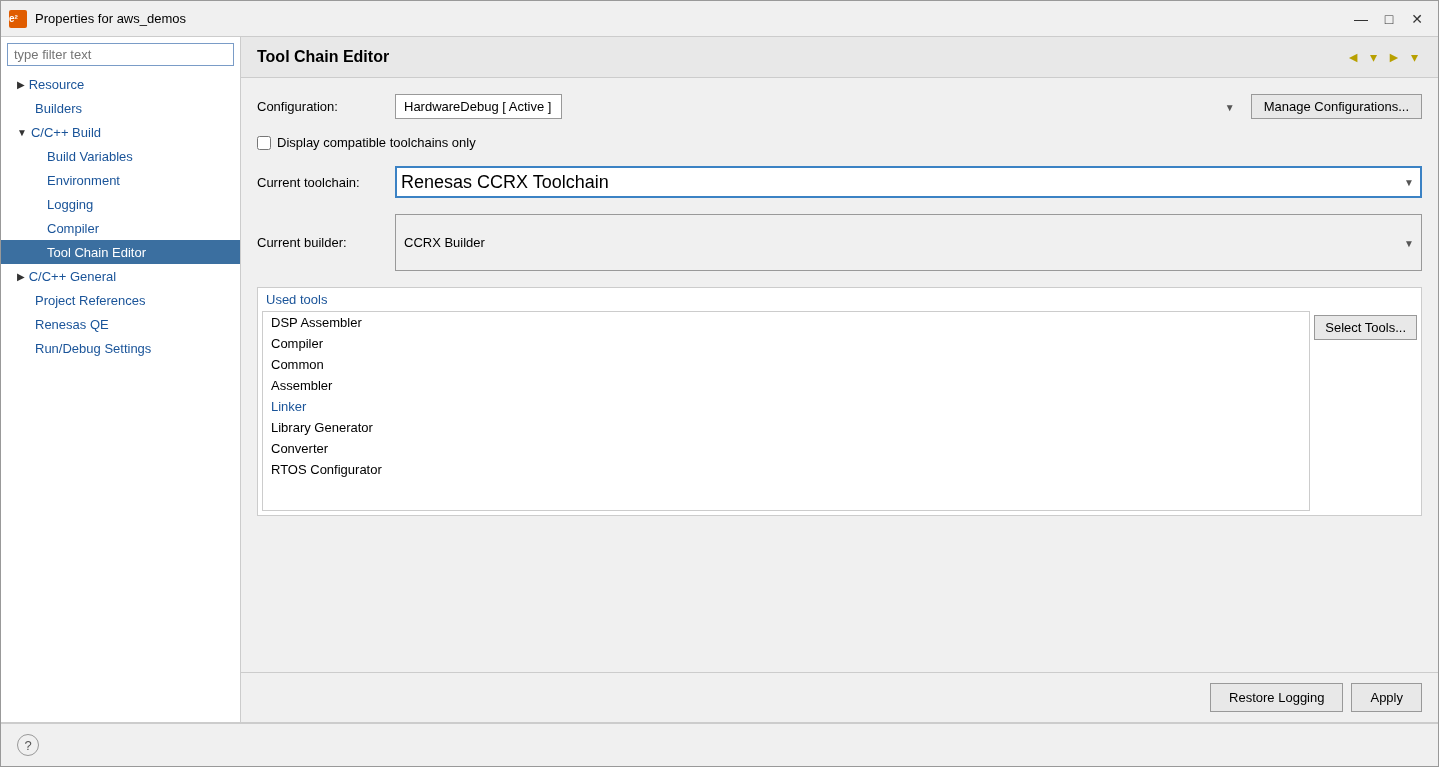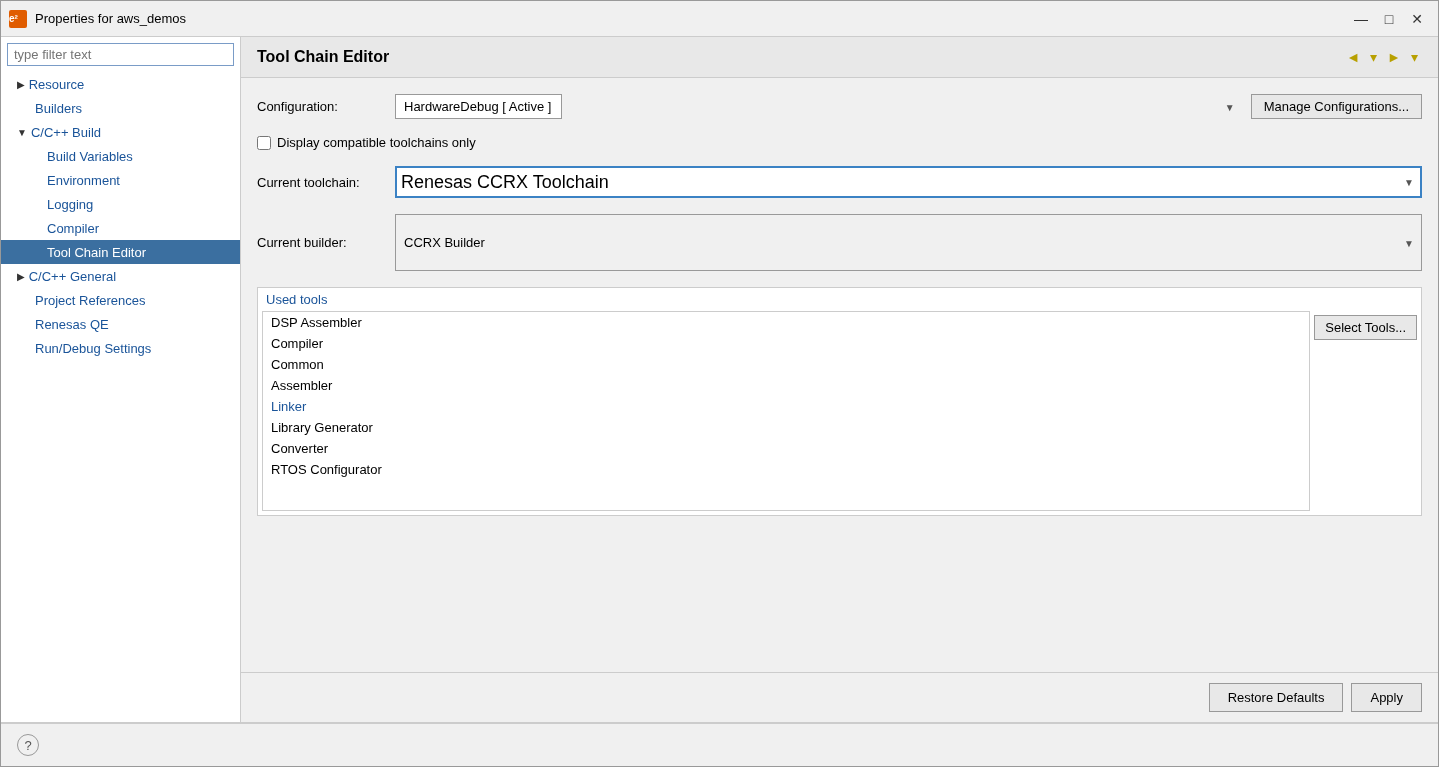--- a/index.html
+++ b/index.html
@@ -491,21 +491,21 @@
                   <div class="tool-item">Converter</div>
                   <div class="tool-item">RTOS Configurator</div>
                 </div>
             </div>
             <button class="select-tools-btn">Select Tools...</button>
           </div>
         </div>
       </div>
 
       <div class="content-footer">
-        <button class="footer-btn">Restore Defaults</button>
+        <button class="footer-btn">Restore Logging</button>
         <button class="footer-btn">Apply</button>
       </div>
     </div>
   </div>
 
   <div class="dialog-footer">
     <div class="help-icon">?</div>
   </div>
 </div>
 

